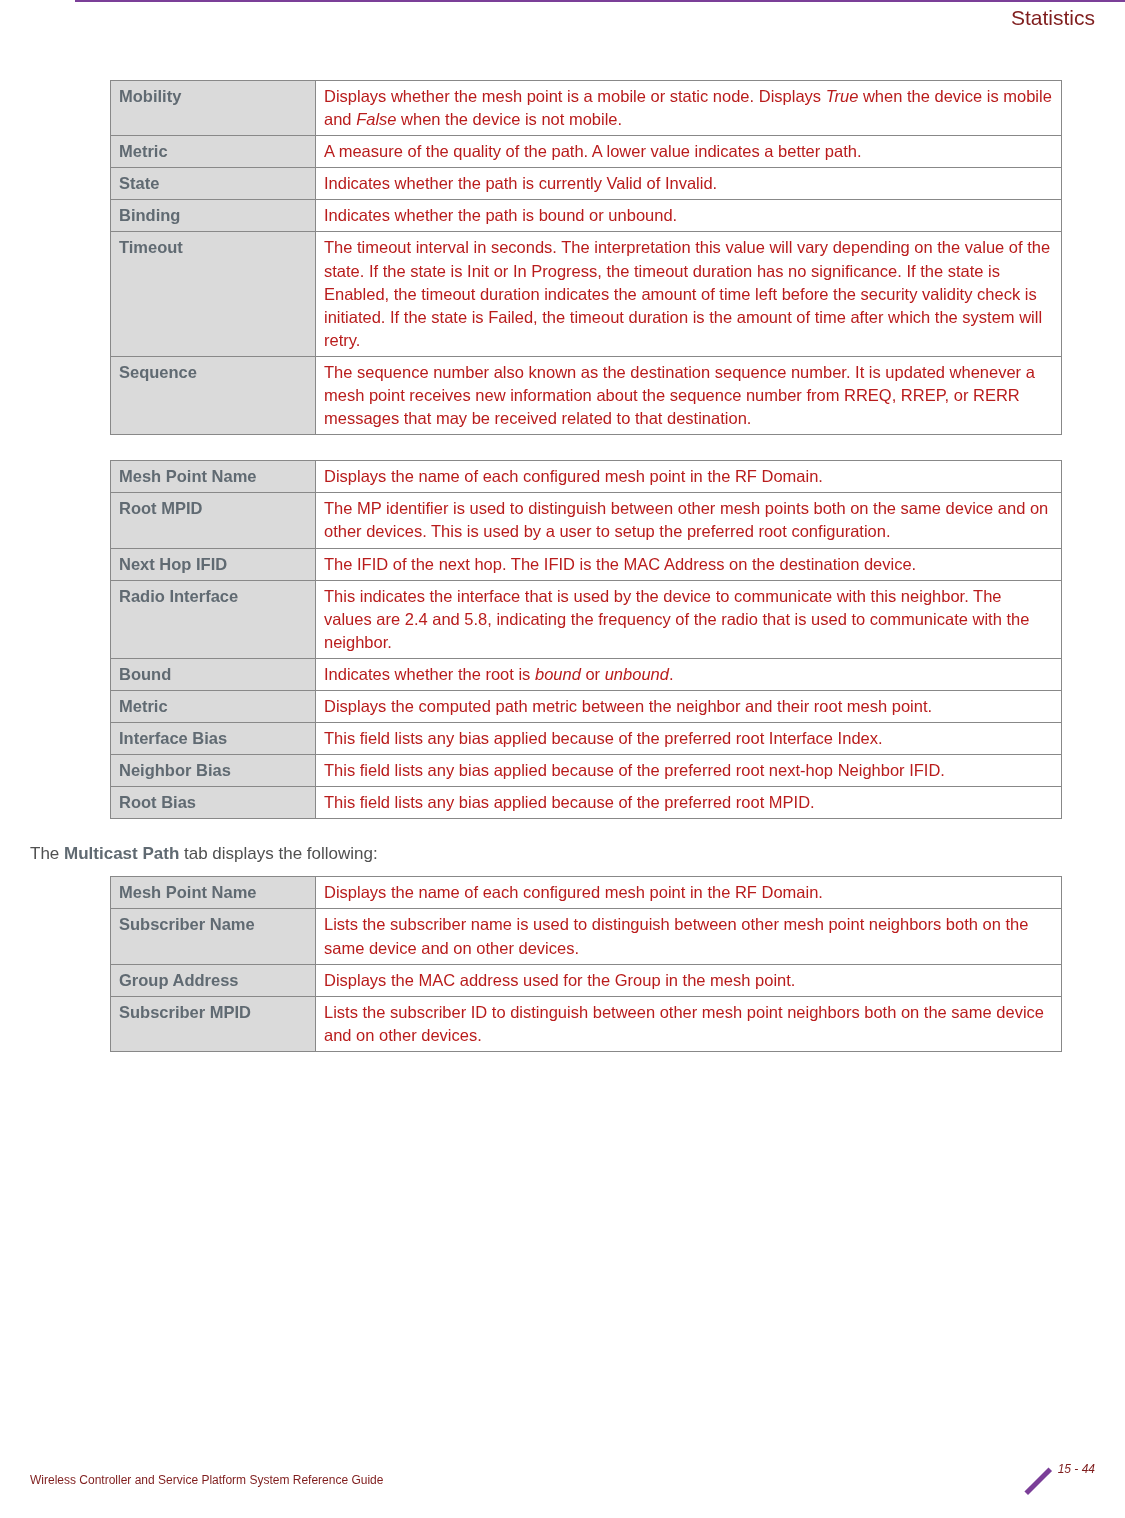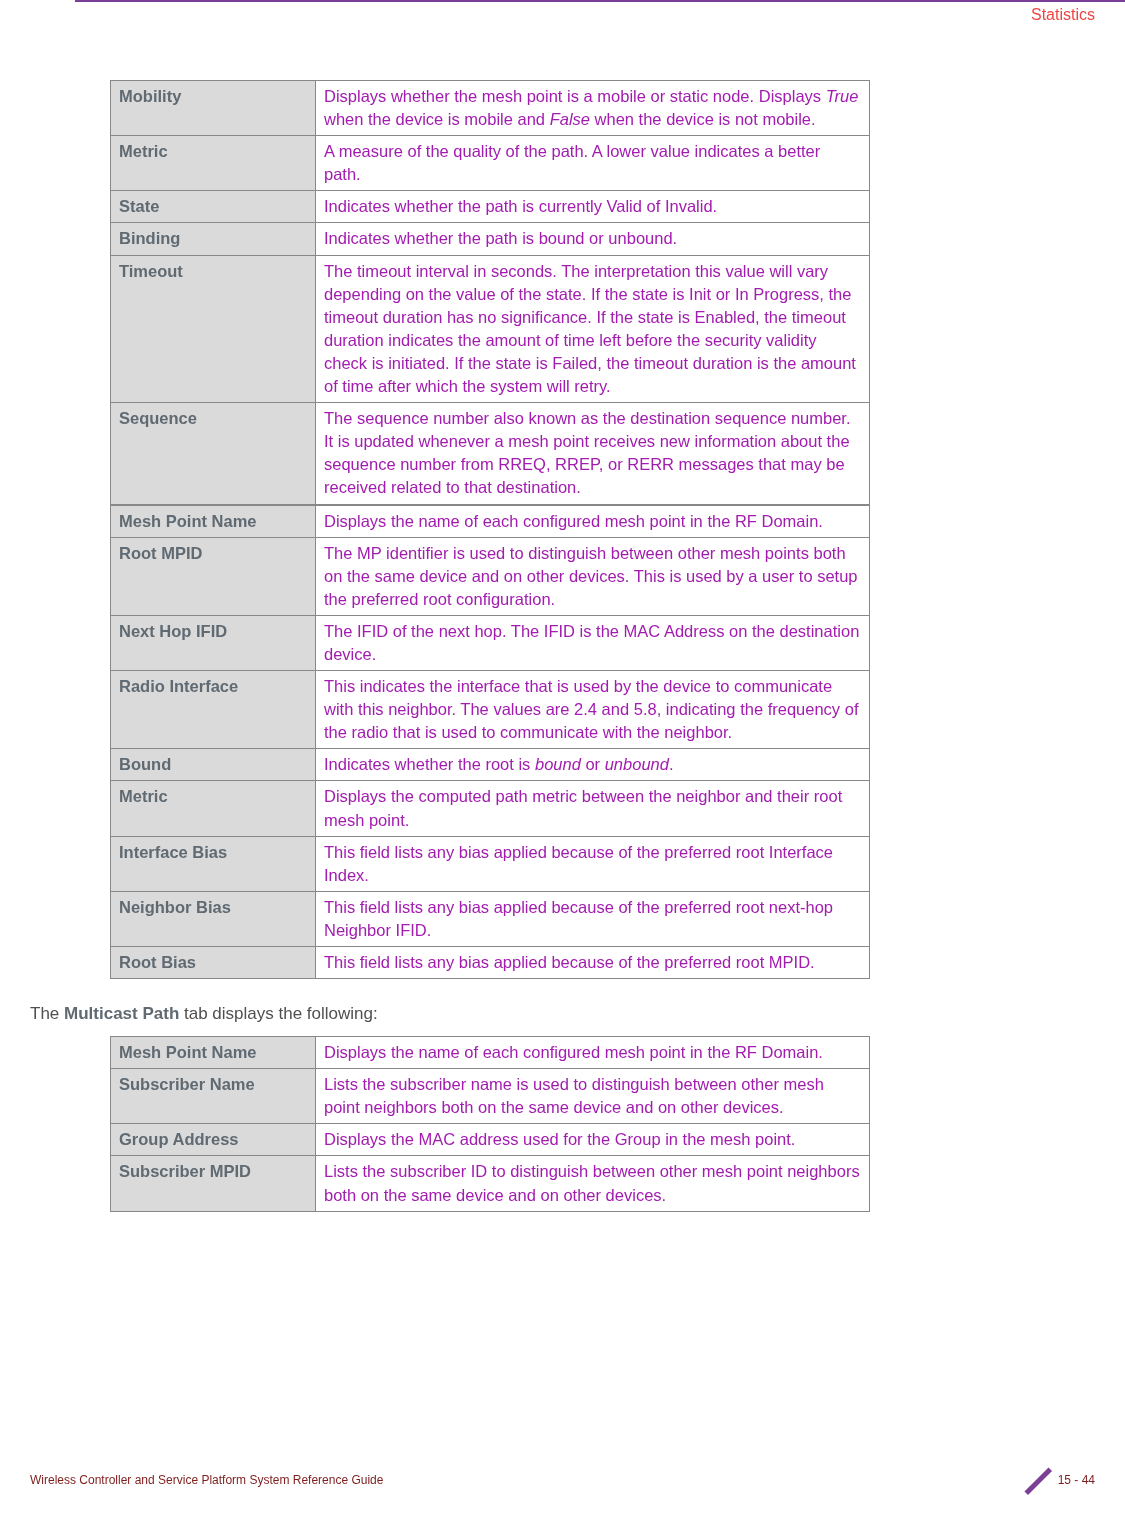--- a/index.html
+++ b/index.html
@@ -13,41 +13,42 @@
     }
     .header-line {
       position: absolute;
       top: 0; left: 75px; right: 0;
       height: 2px;
       background: #7b3f98;
     }
     .header-text {
       position: absolute;
       top: 6px; right: 30px;
-      font-size: 16px;
-      color: #ef4444;
+      font-size: 21px;
+      color: #7f1d1d;
     }
     .content {
       position: absolute;
       top: 80px;
       left: 30px;
       right: 30px;
     }
     table {
       border-collapse: collapse;
-      width: 760px;
+      width: 952px;
       margin-left: 80px;
+      margin-bottom: 25px;
     }
     td {
       border: 1px solid #888;
       padding: 4px 8px;
       vertical-align: top;
       font-size: 16.5px;
       line-height: 1.4;
-      color: #a21caf;
+      color: #b91c1c;
     }
     td.label {
       background: #dadada;
       font-weight: bold;
       color: #606a72;
       width: 205px;
     }
     .intro {
       font-size: 17px;
       color: #505050;
@@ -65,21 +66,21 @@
       left: 30px;
       right: 30px;
       display: flex;
       justify-content: space-between;
       align-items: center;
       font-size: 12px;
       color: #7f1d1d;
     }
     .footer-right {
       display: flex;
-      align-items: center;
+      font-style: italic;
     }
     .slash-icon {
       width: 36px; height: 36px;
       position: relative;
     }
     .slash-icon::before {
       content: "";
       position: absolute;
       left: 6px; top: 28px;
       width: 34px; height: 5px;

